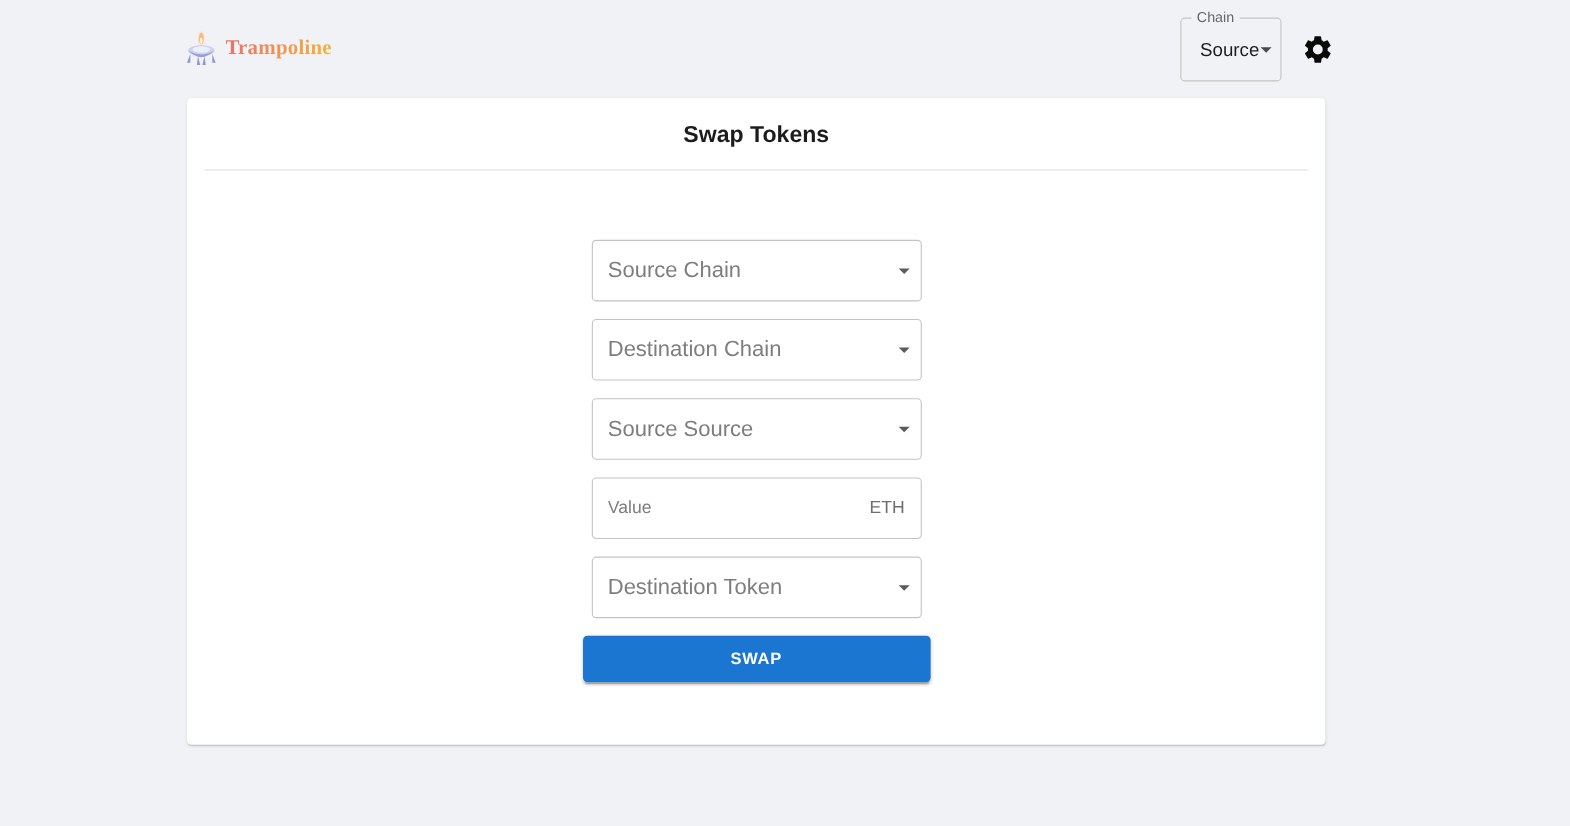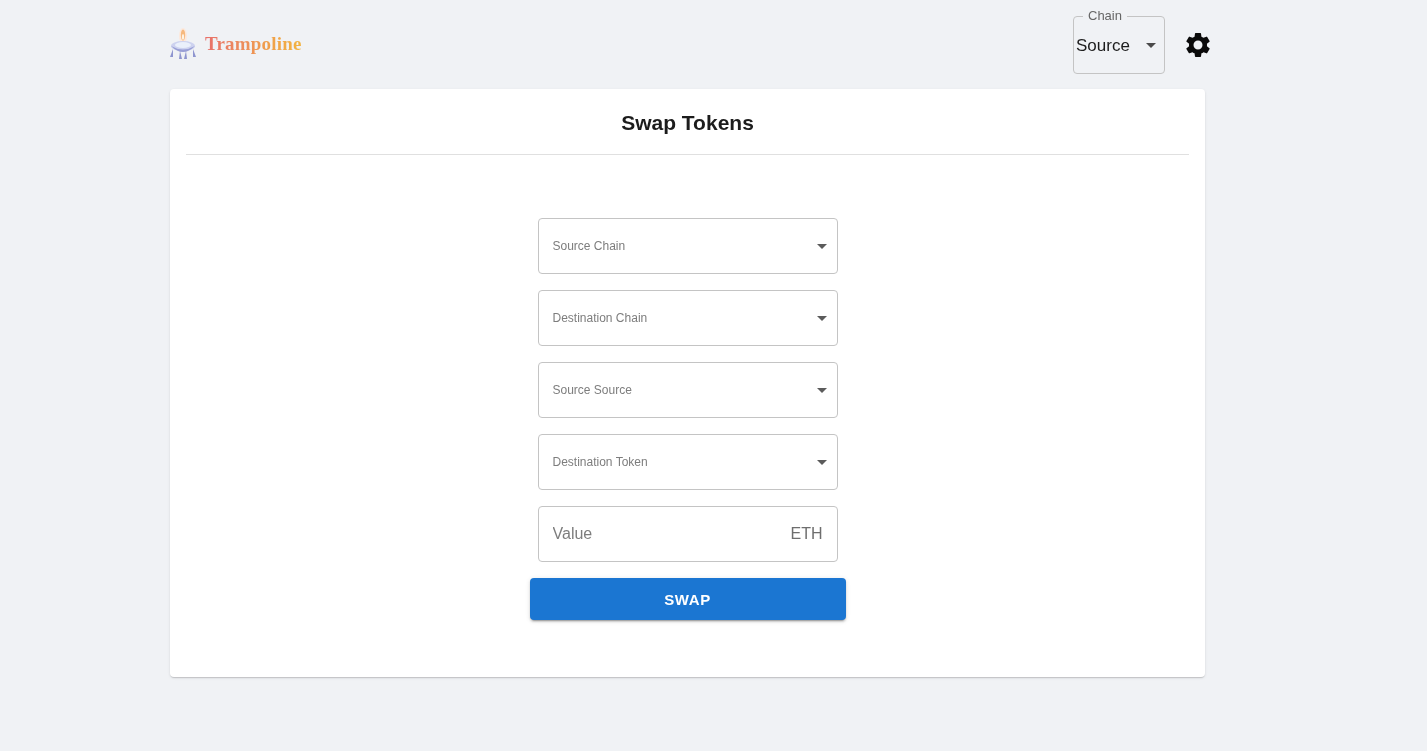--- a/index.html
+++ b/index.html
@@ -60,21 +60,21 @@
   
   .chain-select {
     position: relative;
     width: 92px;
     height: 58px;
     border: 1px solid #c4c4c4;
     border-radius: 4px;
     background: transparent;
     display: flex;
     align-items: center;
-    padding: 0 2px;
+    padding: 0 17px;
     cursor: pointer;
   }
   .chain-legend {
     position: absolute;
     top: -8px;
     left: 9px;
     background: #f0f2f5;
     padding: 0 5px;
     font-size: 13px;
     color: #666;
@@ -148,21 +148,21 @@
     border: 1px solid #c4c4c4;
     border-radius: 4px;
     background: #fff;
     display: flex;
     align-items: center;
     padding: 0 14px;
     margin-bottom: 16px;
     cursor: pointer;
   }
   .field-label {
-    font-size: 12px;
+    font-size: 20px;
     color: #7d7d7d;
     line-height: 1;
   }
   .field-arrow {
     position: absolute;
     right: 10px;
     top: 50%;
     margin-top: -2px;
     width: 0; height: 0;
     border-left: 5px solid transparent;
@@ -261,25 +261,25 @@
       <span class="field-label">Destination Chain</span>
       <span class="field-arrow"></span>
     </div>
 
     <div class="field">
       <span class="field-label">Source Source</span>
       <span class="field-arrow"></span>
     </div>
 
     <div class="field">
-      <span class="field-label">Destination Token</span>
-      <span class="field-arrow"></span>
-    </div>
-
-    <div class="field">
       <input class="field-input" type="text" placeholder="Value" style="">
       <span class="field-adornment">ETH</span>
     </div>
 
+    <div class="field">
+      <span class="field-label">Destination Token</span>
+      <span class="field-arrow"></span>
+    </div>
+
     <button class="swap-btn">SWAP</button>
 
   </div>
 </div>
 
 </body></html>

